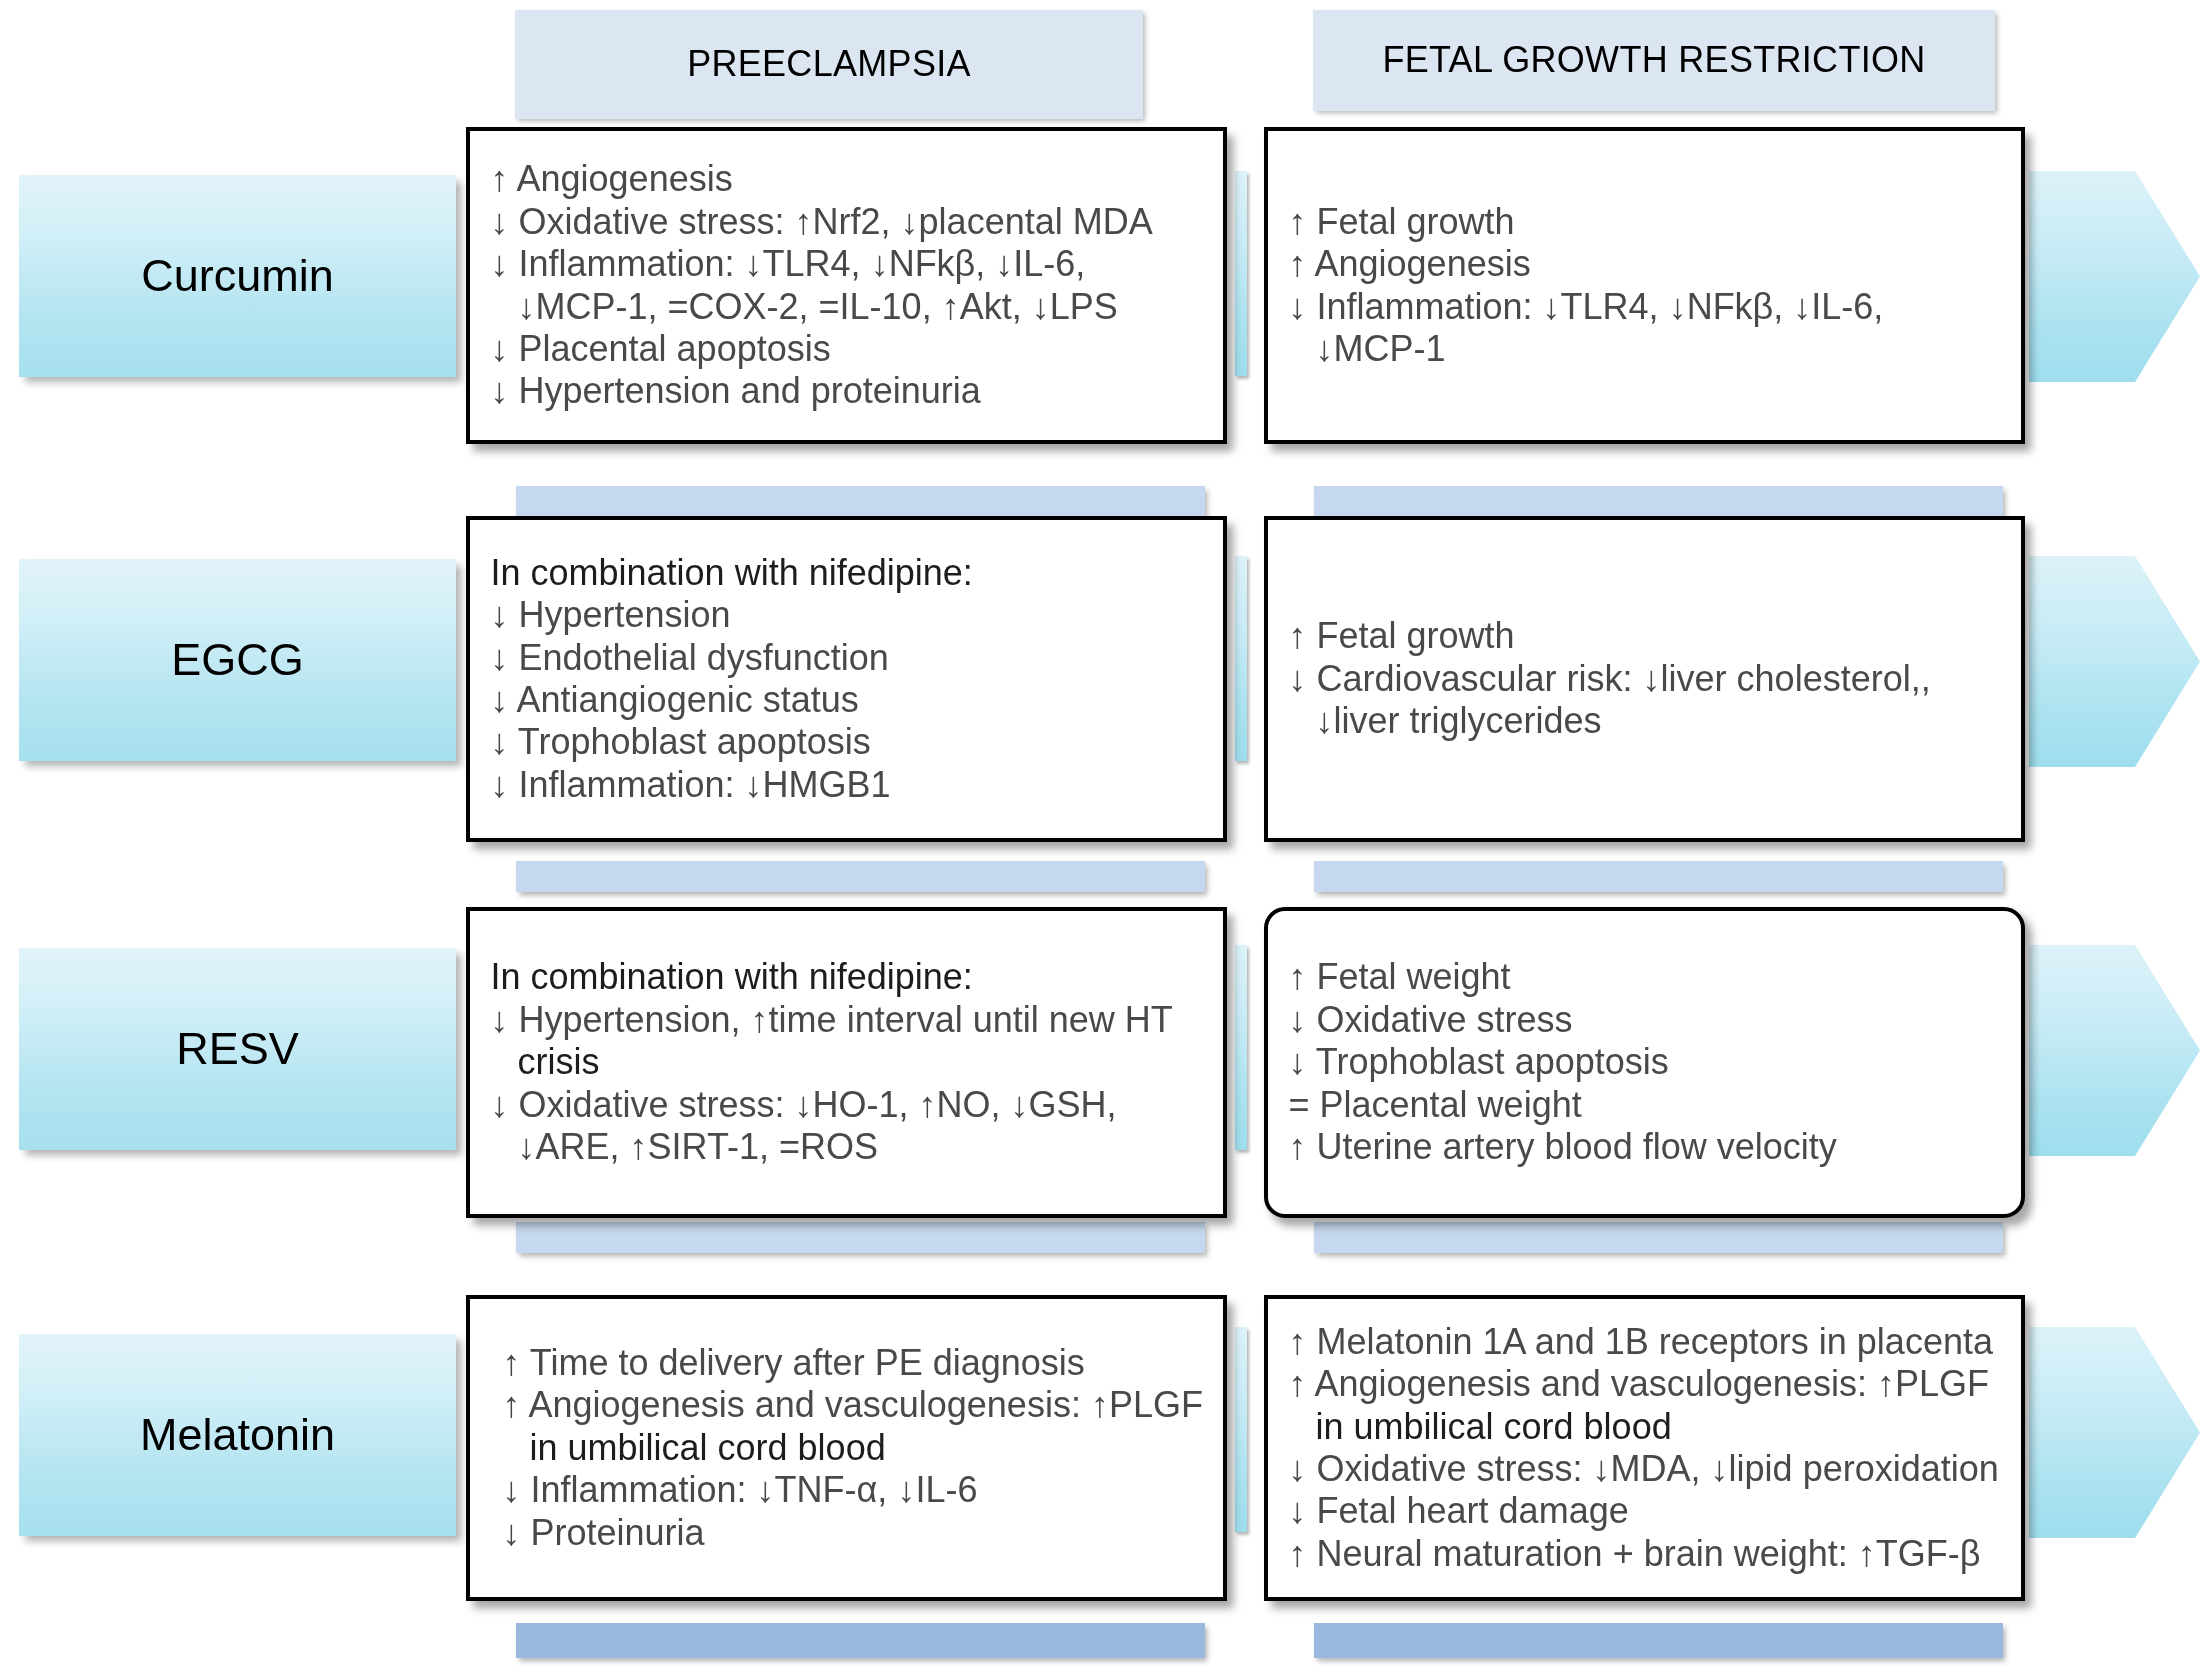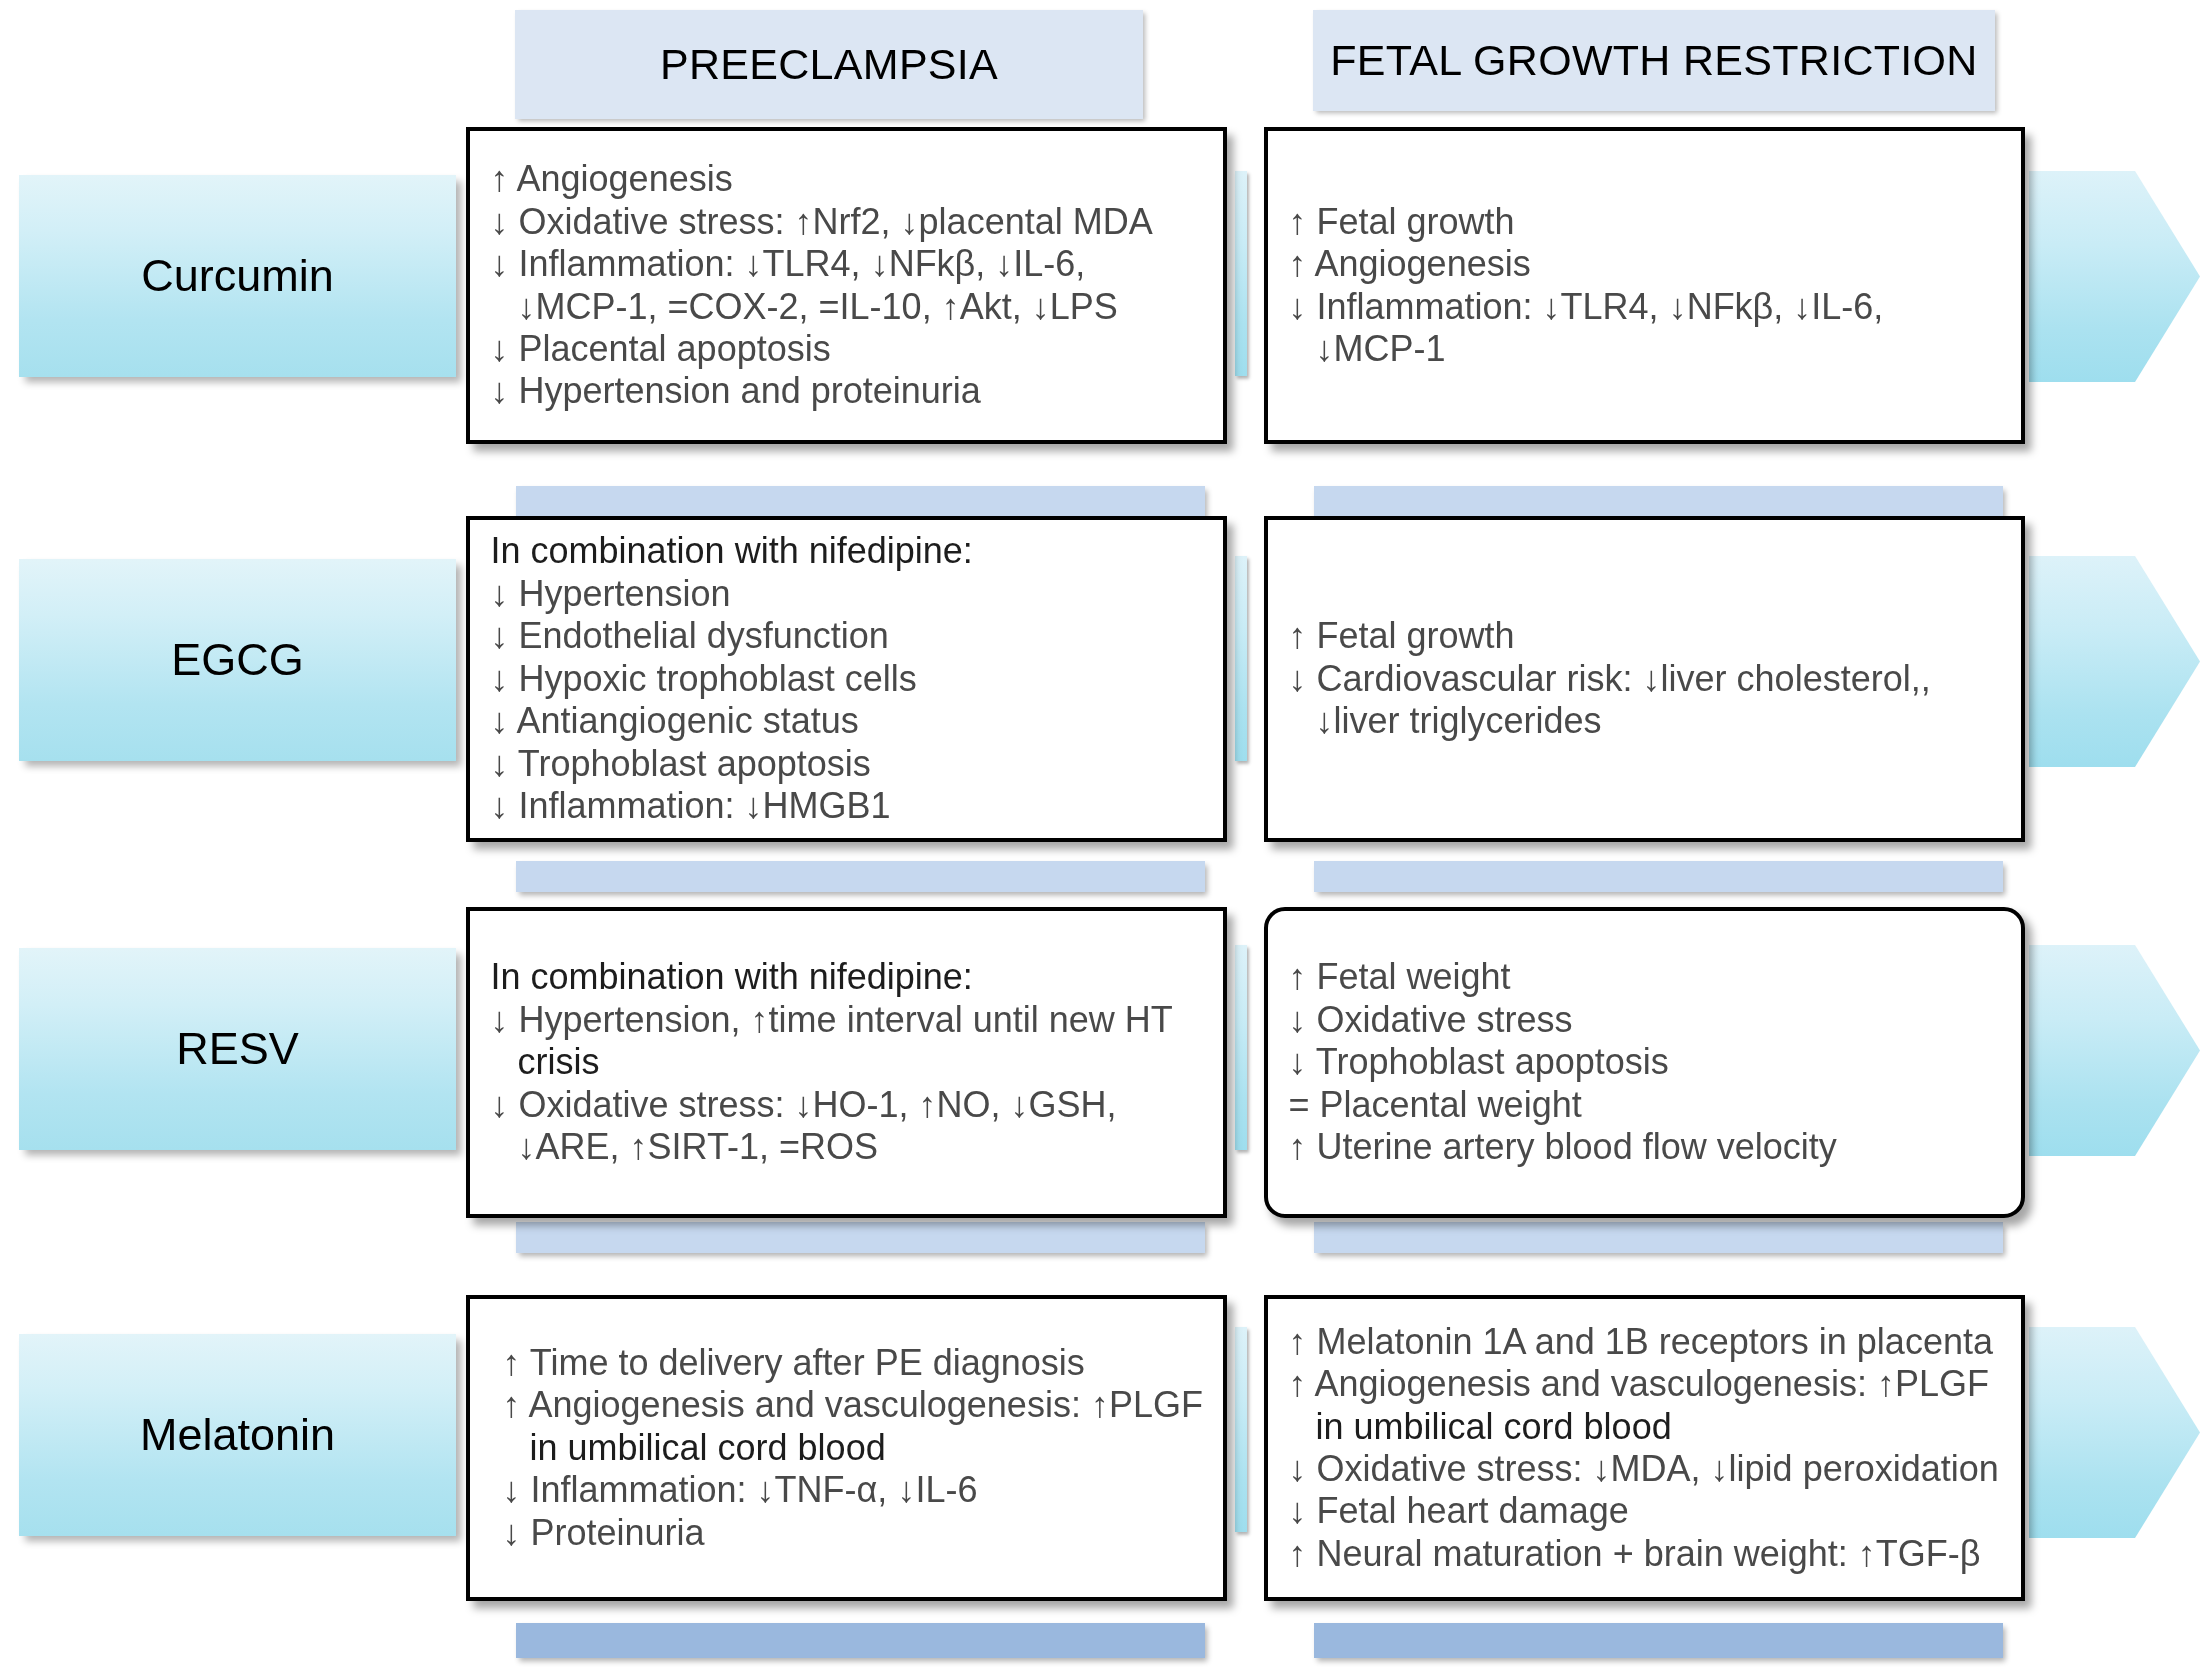--- a/index.html
+++ b/index.html
@@ -18,21 +18,21 @@
   
   .col-header{
     position:absolute;
     background:#dce6f3;
     box-shadow:2.7px 2.7px 4.8px rgba(0,0,0,.28);
     display:flex;
     align-items:center;
     justify-content:center;
   }
   .col-header span{
-    font-size:43px;
+    font-size:36px;
     color:#000000;
     letter-spacing:0.3px;
     white-space:nowrap;
   }
 
   
   .drug-tile{
     position:absolute;
     background:linear-gradient(180deg,#e2f4f9 0%,#d2eff7 28%,#b2e4f1 72%,#a6e0ee 100%);
     box-shadow:5.5px 6.1px 7.5px rgba(0,0,0,.30);
@@ -156,21 +156,20 @@
         <p class="line">↓ Inflammation: ↓TLR4, ↓NFkβ, ↓IL-6,</p>
         <p class="line indent">↓MCP-1</p>
       </div>
   </div>
 
   <div class="content-box" style="left:466px; top:516px; width:761px; height:326px;">
     <div class="lines">
         <p class="line plain">In combination with nifedipine:</p>
         <p class="line">↓ Hypertension</p>
         <p class="line">↓ Endothelial dysfunction</p>
-        <p class="line">↓ Hypoxic trophoblast cells</p>
         <p class="line">↓ Antiangiogenic status</p>
         <p class="line">↓ Trophoblast apoptosis</p>
         <p class="line">↓ Inflammation: ↓HMGB1</p>
       </div>
   </div>
   <div class="content-box" style="left:1264px; top:516px; width:761px; height:326px;">
     <div class="lines">
         <p class="line">↑ Fetal growth</p>
         <p class="line">↓ Cardiovascular risk: ↓liver cholesterol,,</p>
         <p class="line indent">↓liver triglycerides</p>

